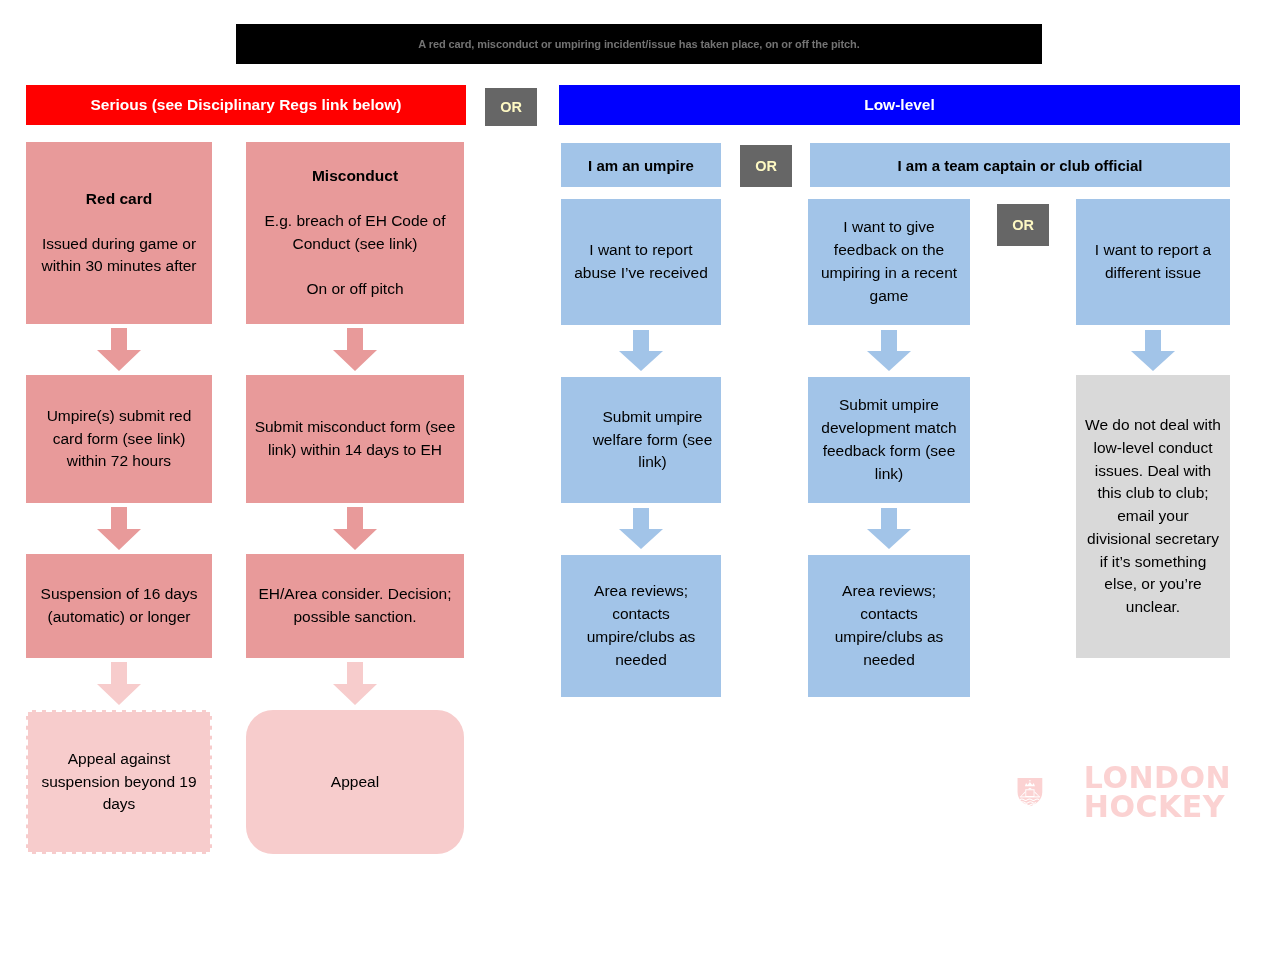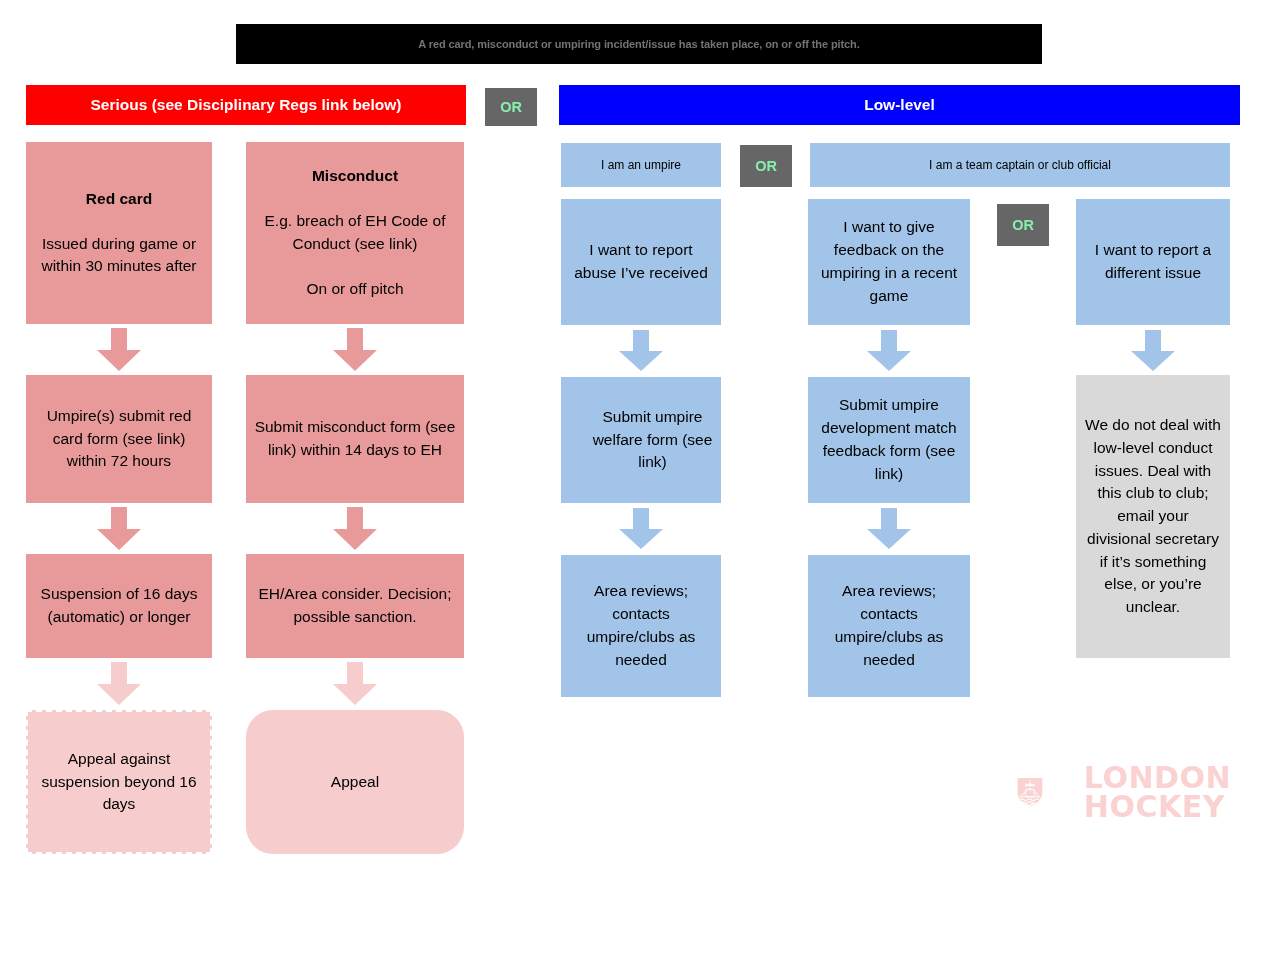--- a/index.html
+++ b/index.html
@@ -47,21 +47,21 @@
     color: #ffffff;
     font-weight: bold;
     font-size: 15.5px;
   }
   .bar-serious { background: #ff0000; }
   .bar-lowlevel { background: #0000ff; }
 
   
   .or-badge {
     background: #666666;
-    color: #86efac;
+    color: #fef9c3;
     font-weight: bold;
     font-size: 14.5px;
   }
 
   
   .pink      { background: #e89a9a; }
   .pink-lite { background: #f7cccc; }
   .blue      { background: #a2c4e8; }
   .grey      { background: #d9d9d9; }
 
@@ -76,22 +76,22 @@
   }
   .box-title {
     font-size: 15.5px;
     font-weight: bold;
     line-height: 1.47;
     padding: 0 8px;
   }
   .spacer-line { height: 22px; }
 
   .head-text {
-    font-size: 12px;
-    font-weight: normal;
+    font-size: 15px;
+    font-weight: bold;
     padding: 0 10px;
   }
 
   
   .arrow {
     position: absolute;
   }
   .arrow svg { display: block; }
 
   
@@ -163,21 +163,21 @@
     <div class="box-text">Suspension of 16 days (automatic) or longer</div>
   </div>
 
   <div class="arrow" style="left:95px; top:662px;">
     <svg width="48" height="44" viewBox="0 0 48 44" aria-hidden="true">
       <polygon points="16,0 32,0 32,22 46,22 24,43 2,22 16,22" fill="#f7cccc"></polygon>
     </svg>
   </div>
 
   <div class="node pink-lite dashed-edge" style="left:26px; top:710px; width:186px; height:144px;">
-    <div class="box-text">Appeal against suspension beyond 16 days</div>
+    <div class="box-text">Appeal against suspension beyond 19 days</div>
   </div>
 
   <div class="node pink" style="left:246px; top:142px; width:218px; height:182px;">
     <div class="box-title">Misconduct</div>
     <div class="spacer-line"></div>
     <div class="box-text">E.g. breach of EH Code of Conduct (see link)</div>
     <div class="spacer-line"></div>
     <div class="box-text">On or off pitch</div>
   </div>
 

